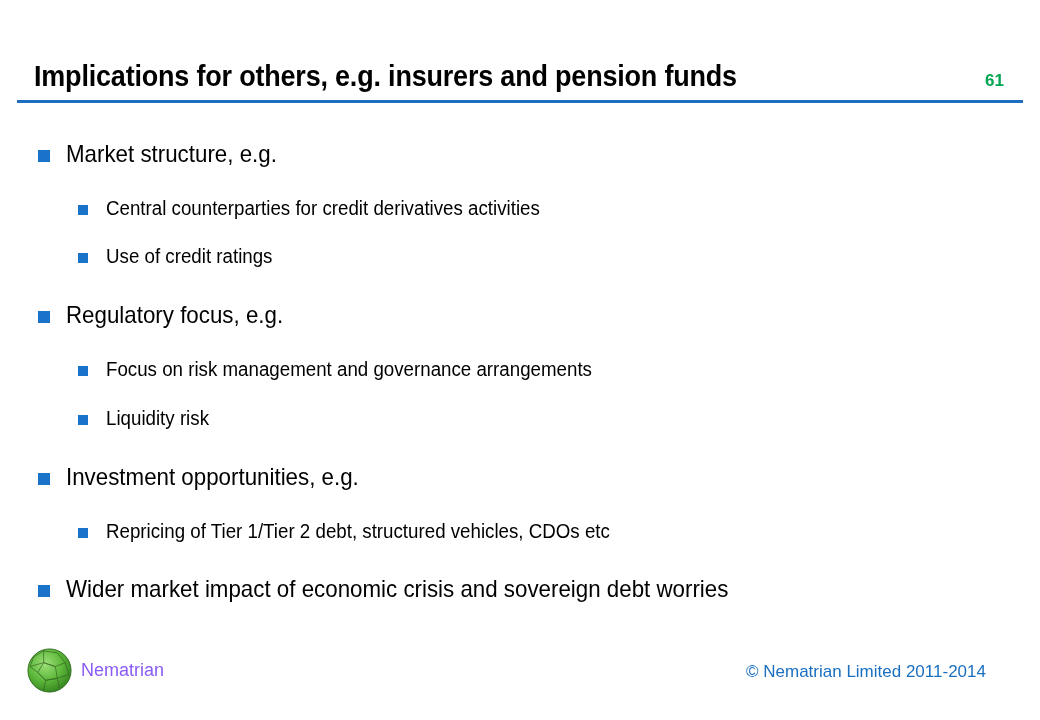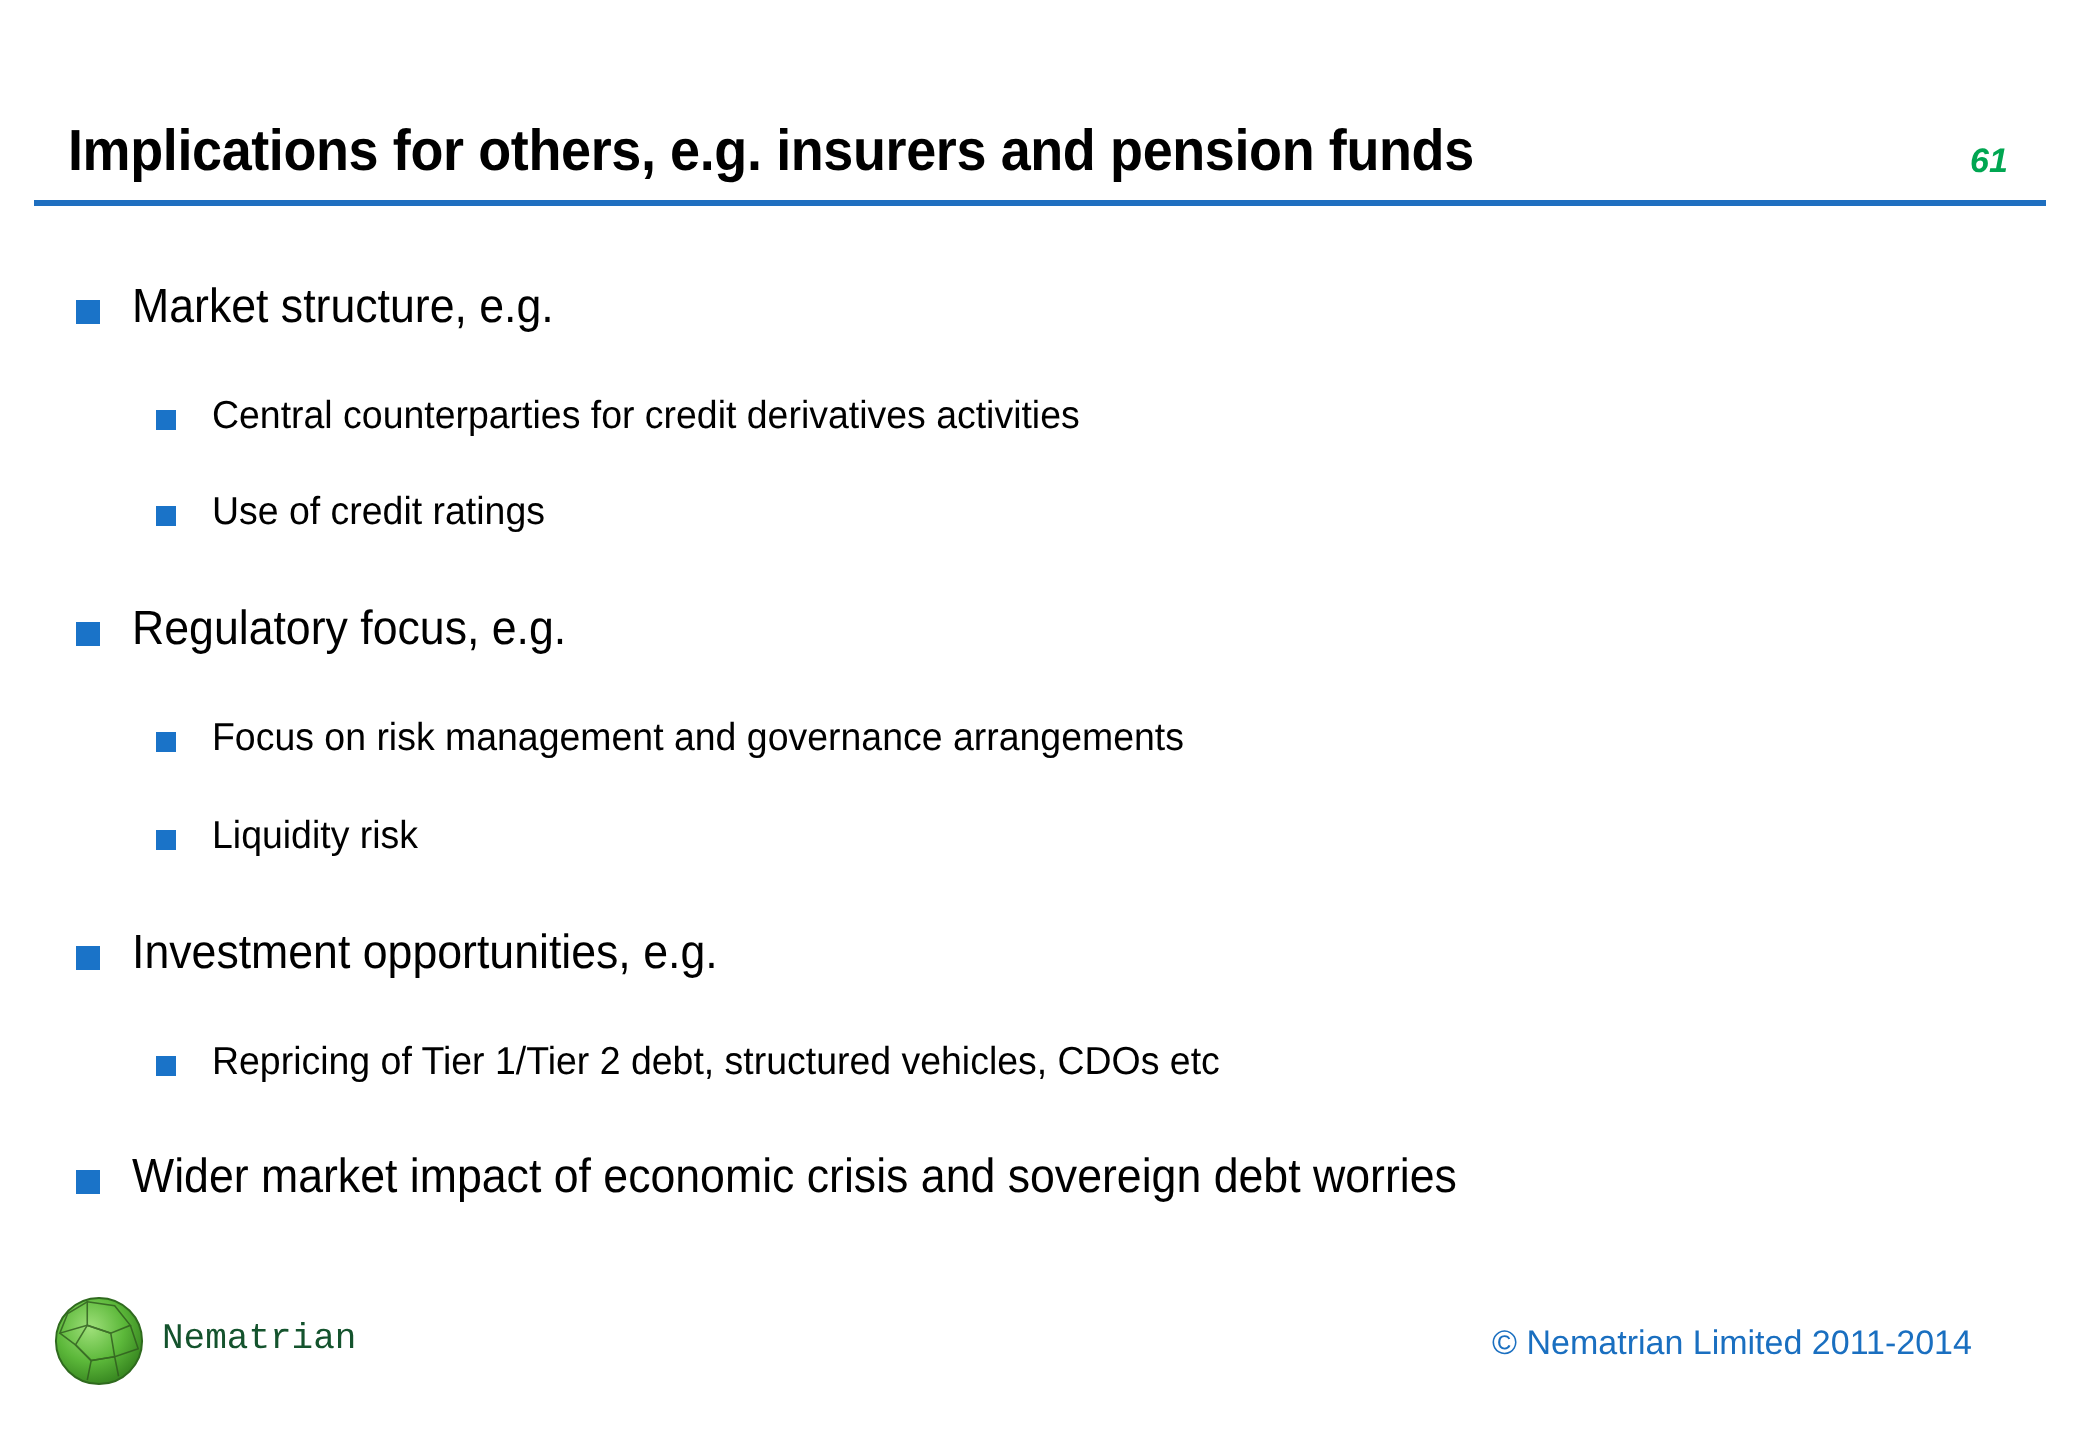--- a/index.html
+++ b/index.html
@@ -26,21 +26,20 @@
       transform: scaleX(0.93);
       transform-origin: left top;
     }
     .page-num {
       position: absolute;
       left: 985px;
       top: 71px;
       font-size: 17px;
       font-weight: bold;
       color: #00a651;
-      font-style: italic;
     }
     .title-rule {
       position: absolute;
       left: 17px;
       top: 100px;
       width: 1006px;
       height: 3px;
       background: #1f6fc0;
     }
     .bullet {
@@ -89,23 +88,23 @@
       position: absolute;
       left: 26px;
       top: 647px;
       width: 47px;
       height: 47px;
     }
     .footer-brand {
       position: absolute;
       left: 81px;
       top: 660px;
-      font-family: Liberation Mono, monospace;
+      font-family: Liberation Sans, sans-serif;
       font-size: 18px;
-      color: #14532d;
+      color: #8b5cf6;
     }
     .footer-copy {
       position: absolute;
       left: 746px;
       top: 662px;
       font-size: 17px;
       color: #1a6fc0;
       white-space: nowrap;
       text-align: center;
     }

